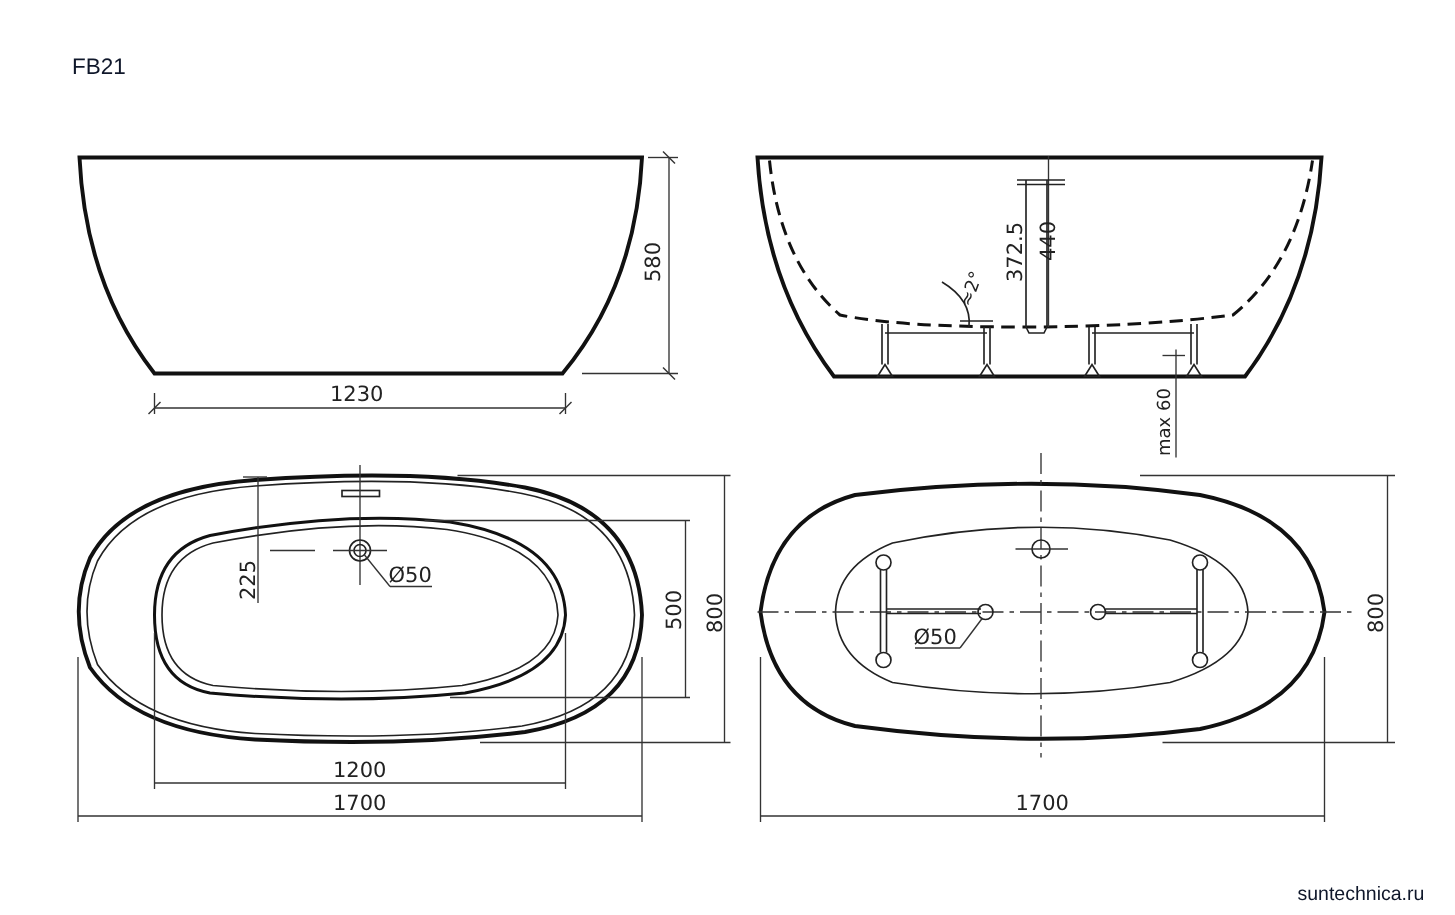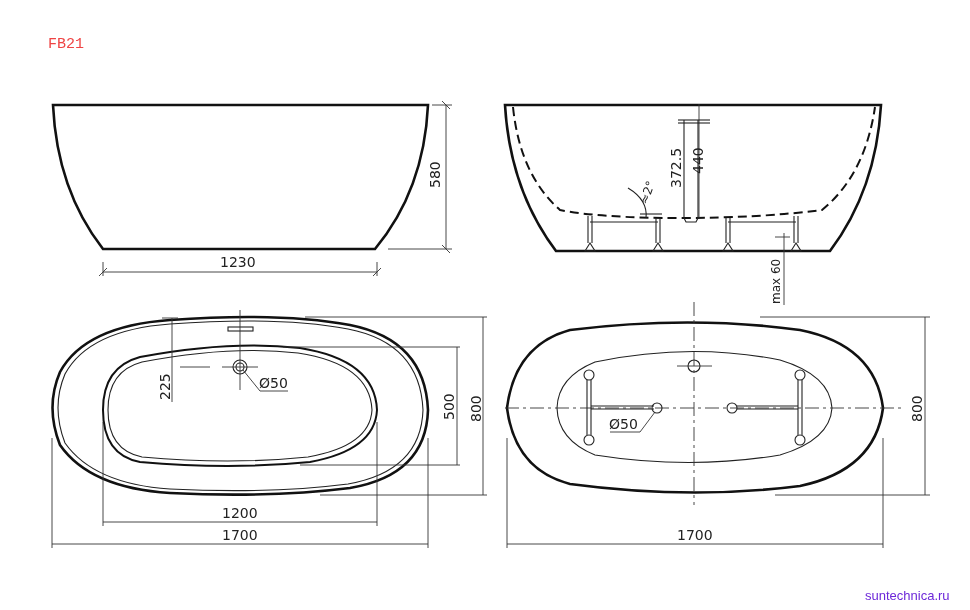--- a/index.html
+++ b/index.html
@@ -1,19 +1,19 @@
 <!DOCTYPE html>
 <html><head>
 <meta charset="utf-8">
 <style>
   html, body { margin: 0; padding: 0; background: #ffffff; }
   body { width: 970px; height: 610px; position: relative; overflow: hidden; font-family: "DejaVu Sans", sans-serif; }
   #drawing { position: absolute; left: 0; top: 0; width: 970px; height: 610px; }
-  .title { position: absolute; left: 48px; top: 36px; font-size: 15px; color: #ef4444; font-family: Liberation Mono, monospace; }
-  .watermark { position: absolute; left: 865px; top: 588px; font-size: 13px; color: #6d28d9; font-family: "Liberation Sans", sans-serif; }
+  .title { position: absolute; left: 48px; top: 36px; font-size: 15px; color: #0f172a; font-family: Liberation Sans, sans-serif; }
+  .watermark { position: absolute; left: 865px; top: 588px; font-size: 13px; color: #0f172a; font-family: "Liberation Sans", sans-serif; }
   svg text { font-family: "DejaVu Sans", sans-serif; fill: #222; }
   .outline { fill: none; stroke: #111; stroke-width: 2.6; }
   .thin { fill: none; stroke: #222; stroke-width: 1.1; }
   .dim { fill: none; stroke: #333; stroke-width: 0.9; }
   .center { fill: none; stroke: #333; stroke-width: 0.9; stroke-dasharray: 14 4 3 4; }
   .dashed { fill: none; stroke: #111; stroke-width: 2; stroke-dasharray: 9 5; }
   .dimtext { font-size: 14px; }
 </style>
 </head>
 <body>

